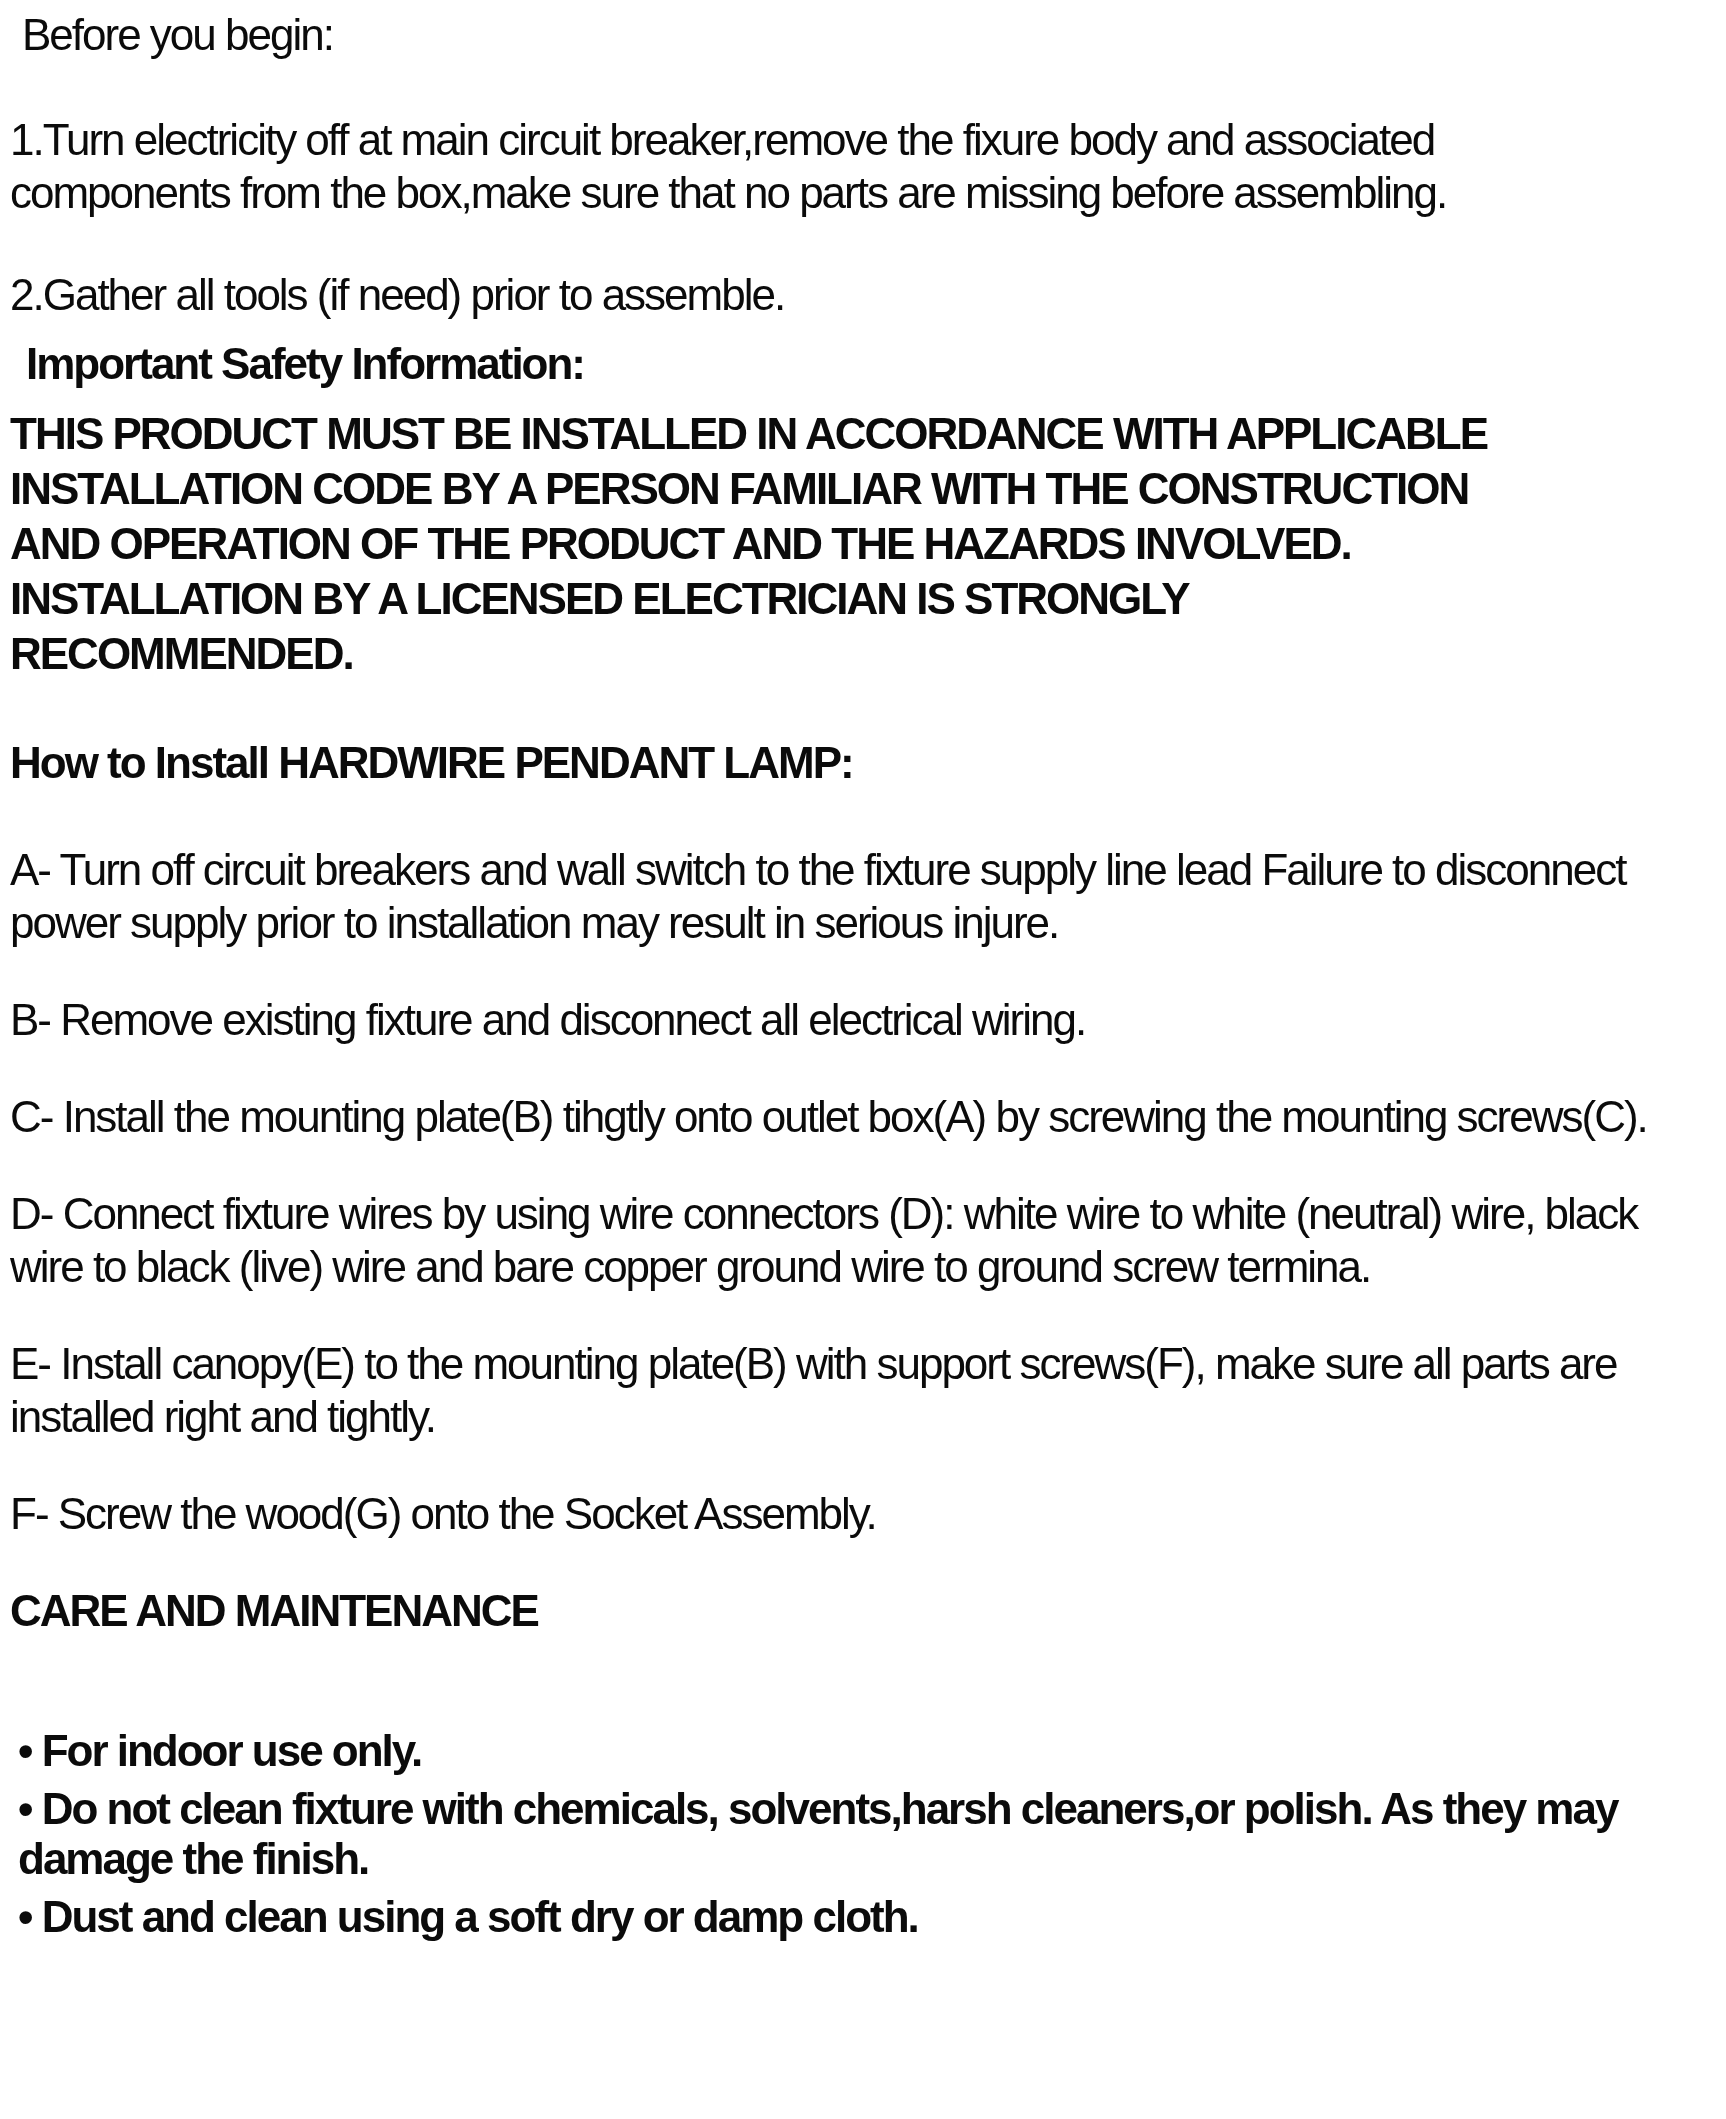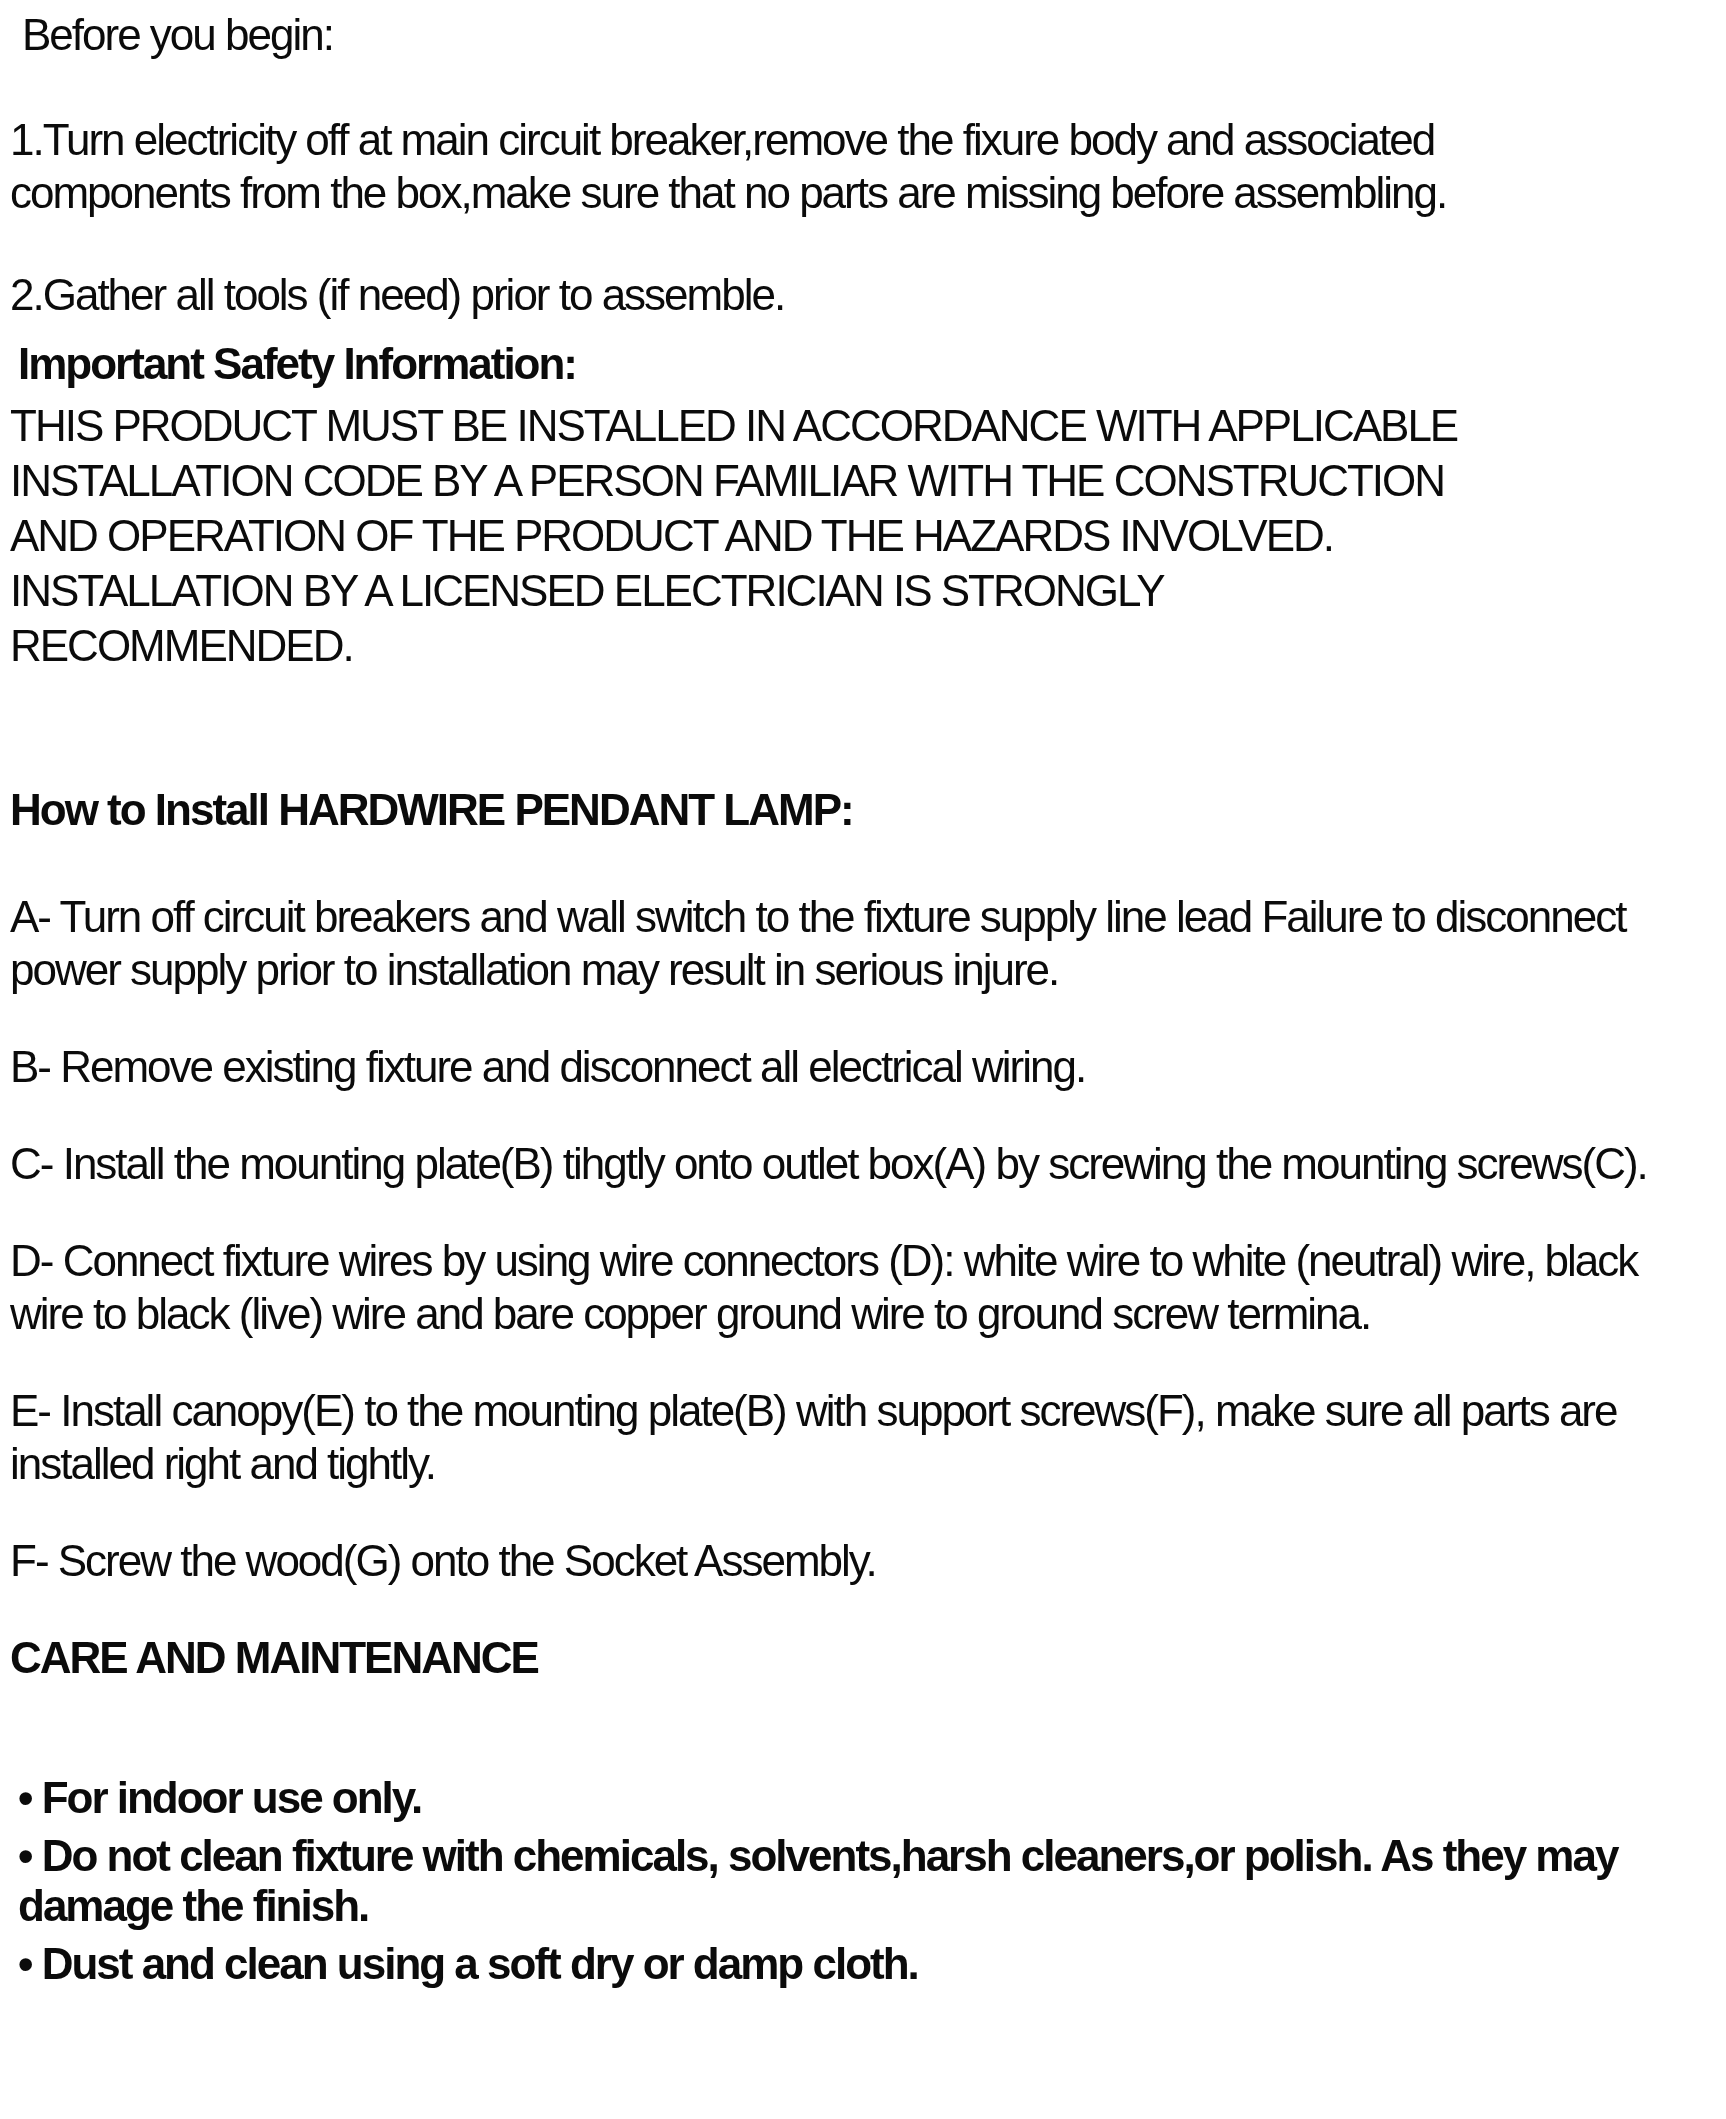--- a/index.html
+++ b/index.html
@@ -18,22 +18,22 @@
     padding: 8px 16px 0 10px;
     font-size: 44px;
     line-height: 53px;
     letter-spacing: -2px;
   }
   .pre { white-space: pre-line; }
 
   .h1 { font-weight: normal; padding-left: 12px; margin: 0 0 52px 0; }
   .p-step1 { margin: 4px 0 49px 0; }
   .p-step2 { margin: 0 0 16px 0; }
-  .h2 { font-weight: bold; margin: 8px; }
-  .p-warning { font-weight: normal; line-height: 55px; margin: 0 0 110px 0; }
+  .h2 { font-weight: bold; margin: 16px; }
+  .p-warning { font-weight: bold; line-height: 55px; margin: 0 0 55px 0; }
   .h3 { font-weight: bold; margin: 0 0 54px 0; }
   .p-install { margin: 0 0 44px 0; }
   .p-install-last { margin: 0 0 94px 0; }
   .h-care { font-weight: bold; margin: 0 0 89px 0; }
   .bullet { font-weight: bold; line-height: 50px; margin: 8px; }
 </style>
 </head>
 <body>
 
 <div class="doc">

